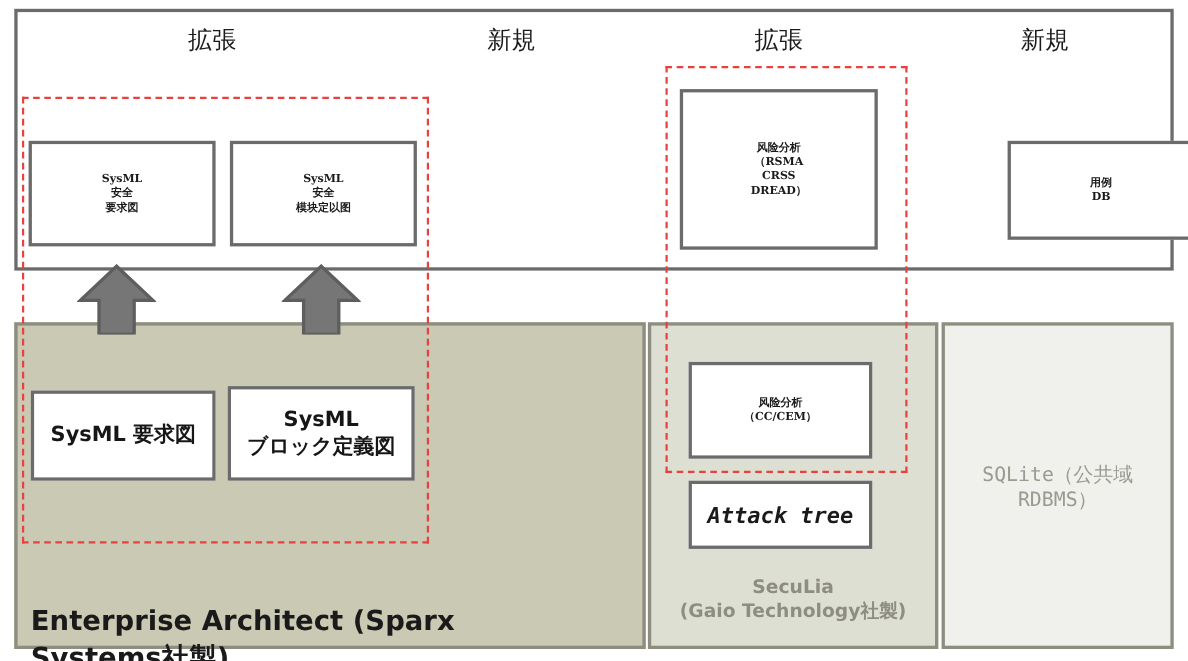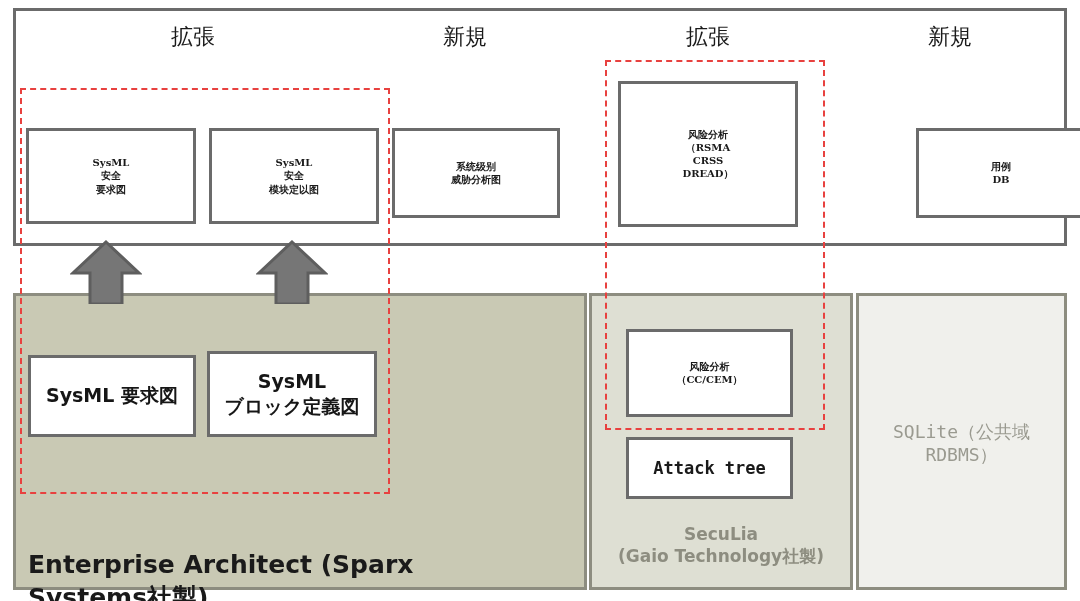--- a/index.html
+++ b/index.html
@@ -46,21 +46,22 @@
   
   .cjk-serif {
     font-family: "DejaVu Serif", "Liberation Serif", serif;
     font-weight: 700;
     font-size: 10px;
   }
 
   .mono-node {
     font-family: "DejaVu Sans Mono", "Liberation Mono", monospace;
     font-weight: 700;
-    font-size: 17px;
+    font-size: 20px;
+    font-style: italic;
   }
 
   
   .col-label {
     position: absolute;
     font-family: "DejaVu Sans", "Liberation Sans", sans-serif;
     font-size: 22px;
     font-weight: 400;
     color: #1a1a1a;
     text-align: center;
@@ -134,24 +135,20 @@
 安全
 要求図</span>
   </div>
 
   <div class="node abs" style="left:209px; top:128px; width:170px; height:96px;">
     <span class="node-text cjk-serif">SysML
 安全
 模块定以图</span>
   </div>
 
-  <div class="node abs" style="left:392px; top:128px; width:168px; height:90px;">
-    <span class="node-text cjk-serif">系统级别
-威胁分析图</span>
-  </div>
 
   <div class="node abs" style="left:618px; top:81px; width:180px; height:146px;">
     <span class="node-text cjk-serif">风险分析
 （RSMA
 CRSS
 DREAD）</span>
   </div>
 
   <div class="node abs" style="left:916px; top:128px; width:170px; height:90px;">
     <span class="node-text cjk-serif">用例

